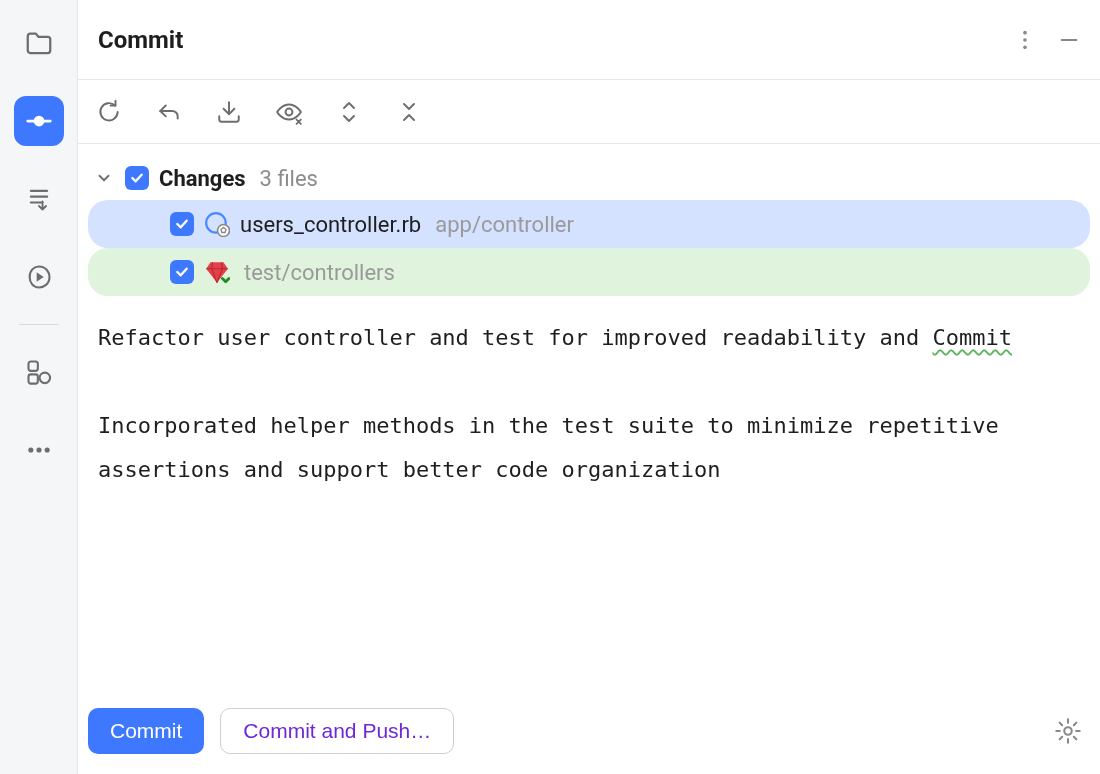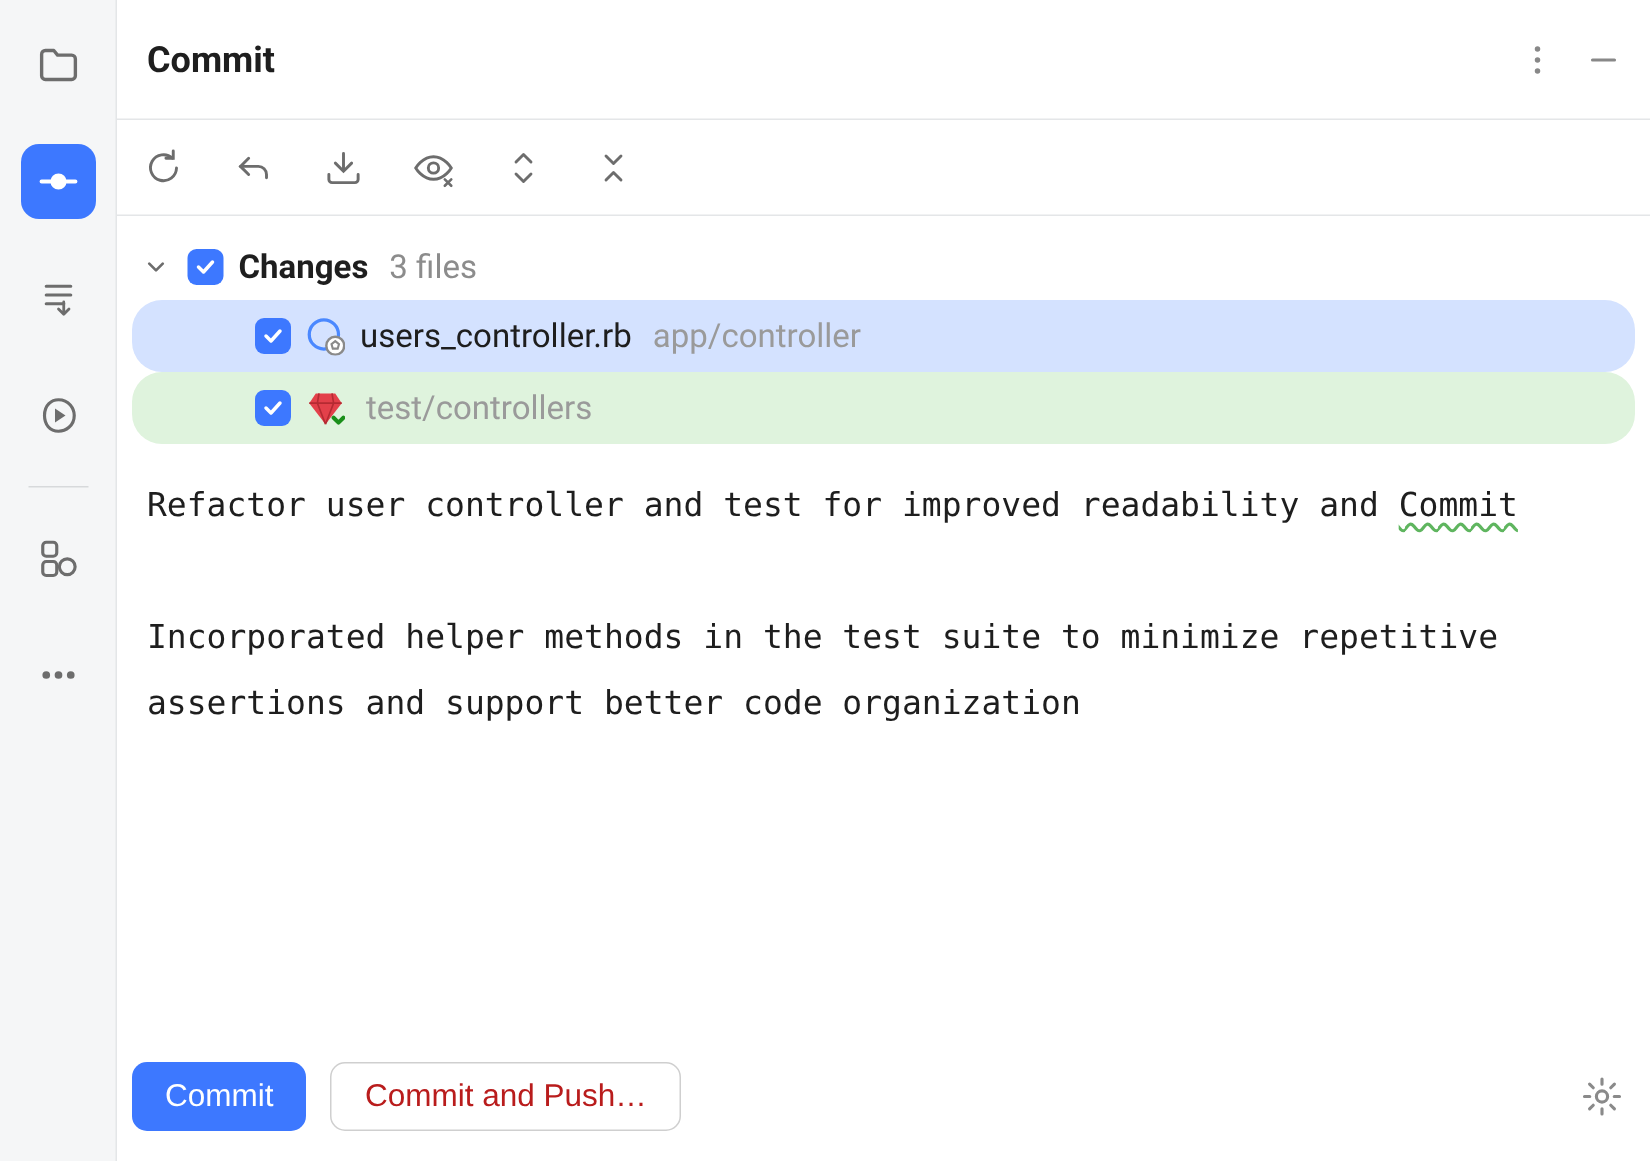--- a/index.html
+++ b/index.html
@@ -78,21 +78,21 @@
   .footer {
     display:flex; align-items:center; justify-content:space-between;
     padding: 10px 18px 20px 10px;
   }
   .footer-left { display:flex; gap: 16px; }
   .btn {
     height: 46px; padding: 0 22px; font-size: 21px; border-radius: 10px;
     display:flex; align-items:center; cursor:pointer; border:none;
   }
   .btn.primary { background: #3d78ff; color: #fff; font-weight: 500; }
-  .btn.secondary { background: #fff; color: #b91c1c; border: 1.5px solid #cfcfcf; }
+  .btn.secondary { background: #fff; color: #6d28d9; border: 1.5px solid #cfcfcf; }
 
   svg { display:block; }
 </style>
 </head>
 <body>
 
 <div class="root">
   <div class="navbar">
     <div class="nav-btn">
       <svg width="30" height="30" viewBox="0 0 24 24" fill="none" stroke="#6d6d6d" stroke-width="1.8" stroke-linejoin="round">

